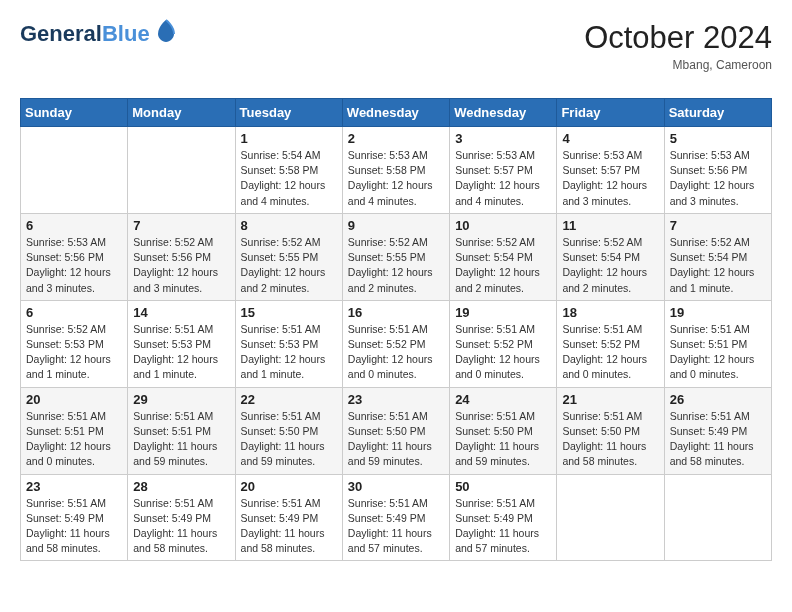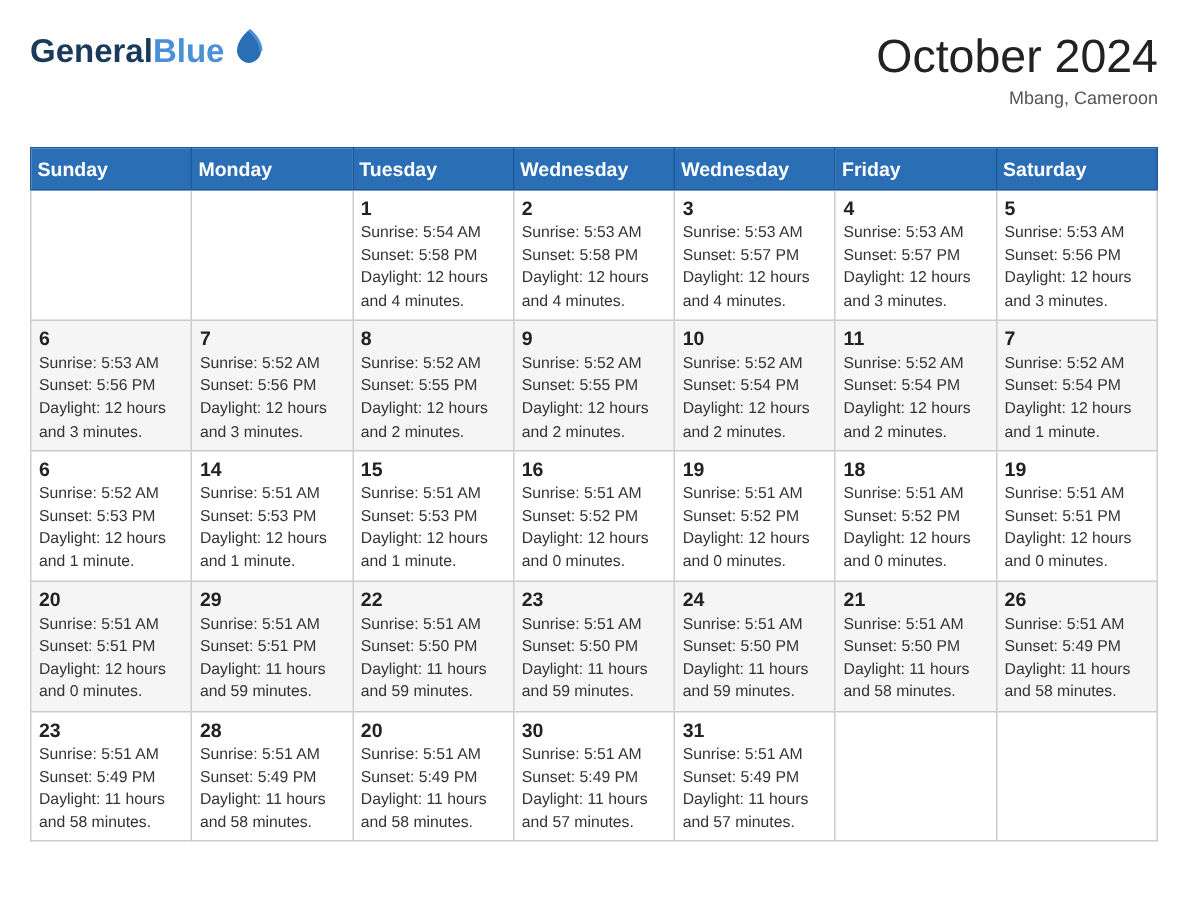--- a/index.html
+++ b/index.html
@@ -342,21 +342,21 @@
 and 58 minutes.</div>
         </td>
         <td>
           <span class="day-num">30</span>
           <div class="day-info" style="white-space: pre-line;">Sunrise: 5:51 AM
 Sunset: 5:49 PM
 Daylight: 11 hours
 and 57 minutes.</div>
         </td>
         <td>
-          <span class="day-num">31</span>
+          <span class="day-num">50</span>
           <div class="day-info" style="white-space: pre-line;">Sunrise: 5:51 AM
 Sunset: 5:49 PM
 Daylight: 11 hours
 and 57 minutes.</div>
         </td>
         <td class="empty-cell"></td>
         <td class="empty-cell"></td>
       </tr>
     </tbody>
 </table>

